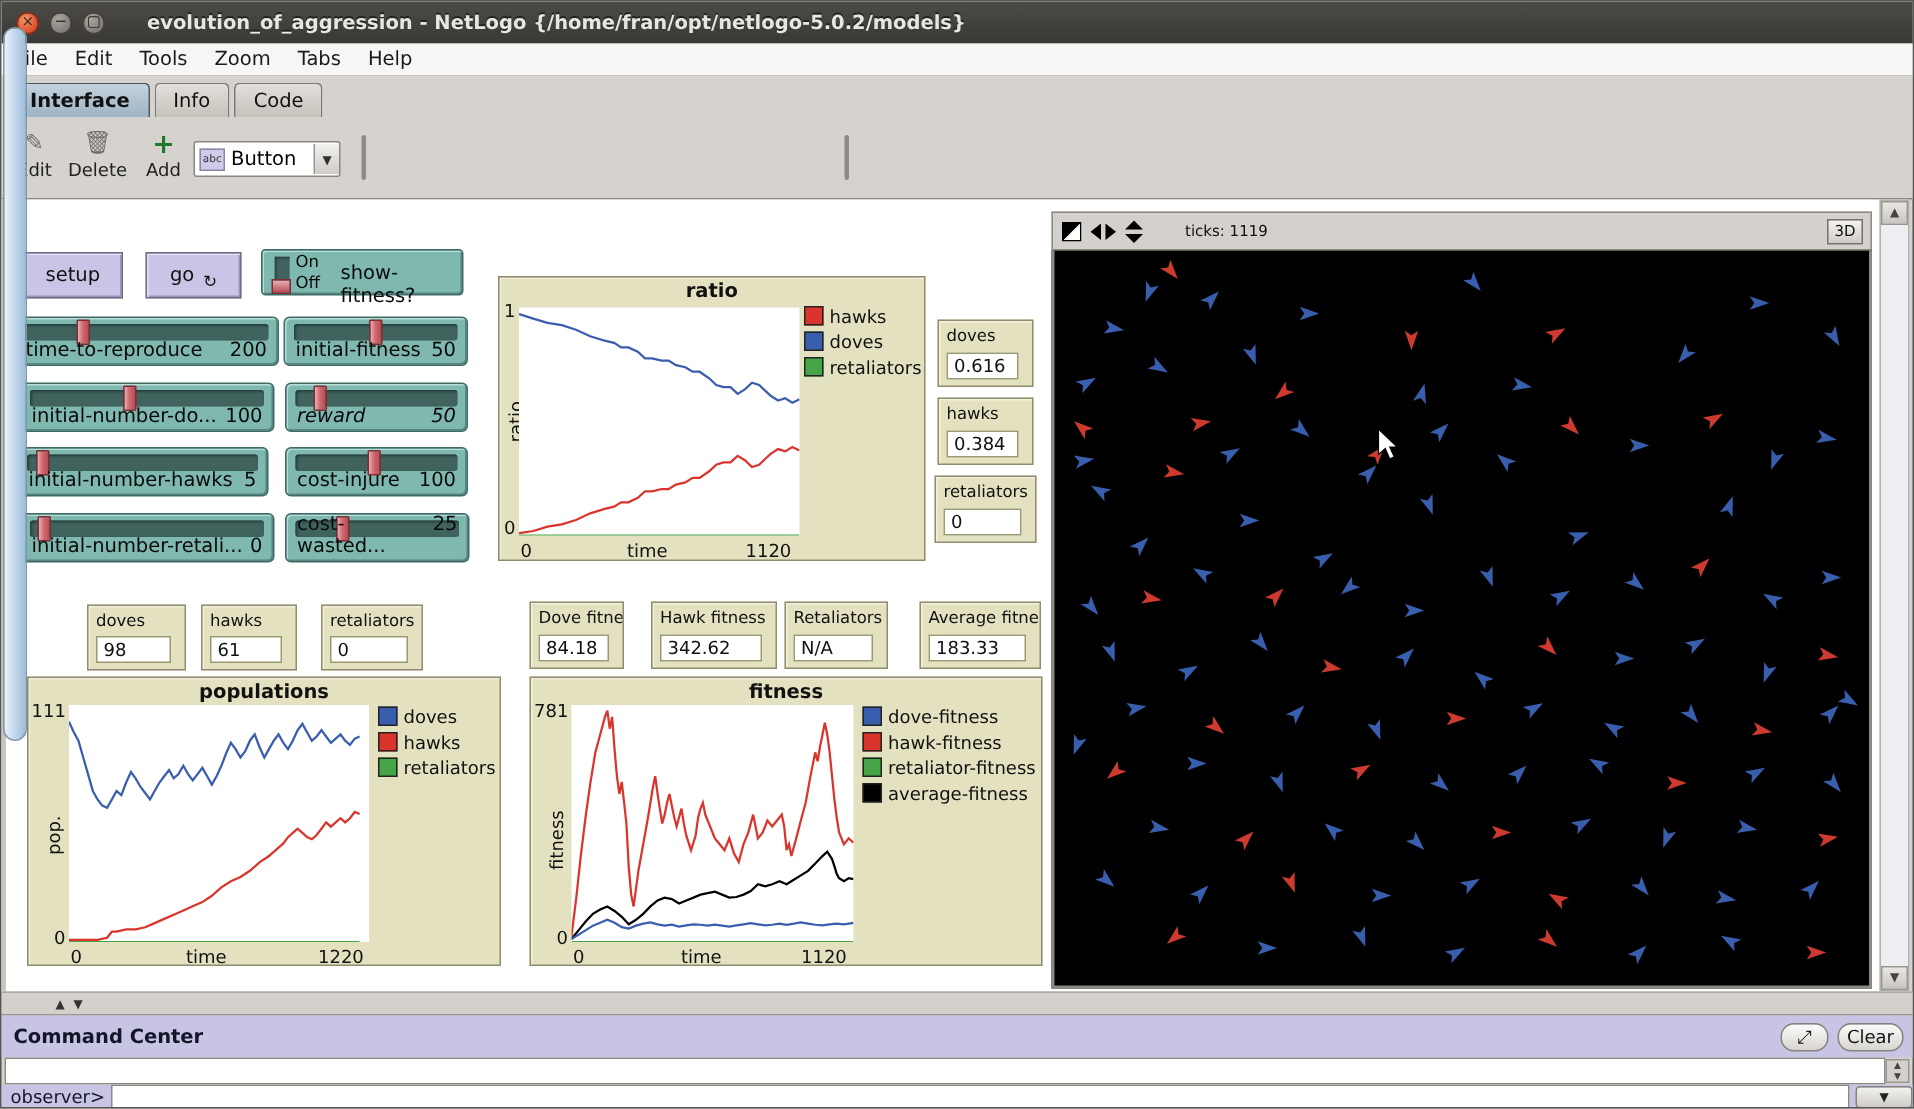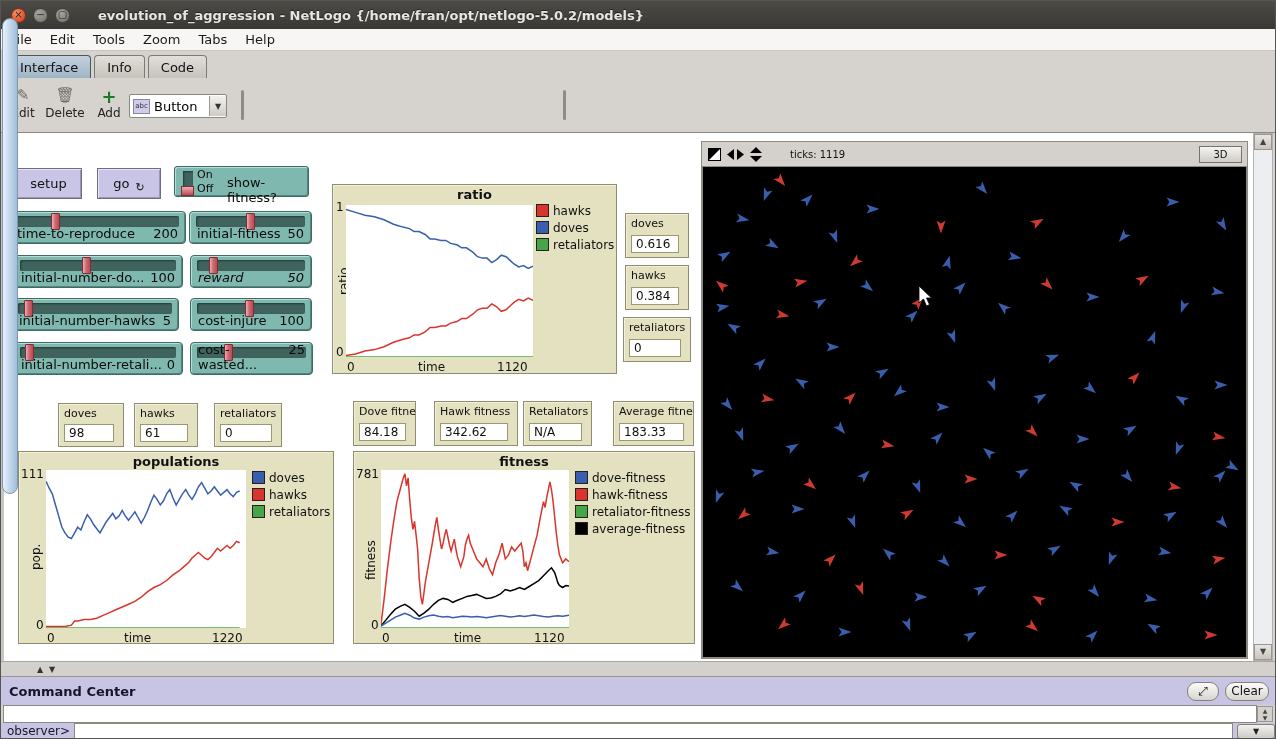--- a/index.html
+++ b/index.html
@@ -12,21 +12,21 @@
     font-size:10px;line-height:1;color:#3b2a20;}
   .winbtn.close{background:radial-gradient(circle at 35% 30%,#f2936b,#e05a33 60%,#c44424);border:1px solid #8a2e17;margin-left:10px;}
   .winbtn.minmax{background:radial-gradient(circle at 35% 30%,#a8a49e,#716d68);border:1px solid #44413d;color:#25231f;}
   #title-text{color:#e8e6e2;font-weight:bold;font-size:13px;margin-left:28px;text-shadow:0 -1px 0 #222;}
   
   #menubar{position:absolute;left:0;top:28px;width:1276px;height:22px;background:#f7f6f5;border-bottom:1px solid #c9c5c0;display:flex;align-items:center;}
   .menu-item{font-size:13px;color:#1a1a1a;padding:0 9px;}
   
   #tabrow{position:absolute;left:0;top:50px;width:1276px;height:27px;background:#d6d2cd;display:flex;align-items:flex-end;padding-left:6px;}
   .tab{font-size:13px;color:#111;border:1px solid #7a7membros7;border:1px solid #7a7a77;border-bottom:none;border-radius:4px 4px 0 0;padding:4px 12px 3px;margin-right:3px;background:linear-gradient(#e2dfda,#c6c2bc);}
-  .tab.sel{background:linear-gradient(#c4d2de,#9eb4c4);border-color:#49585f;font-weight:normal;}
+  .tab.sel{background:linear-gradient(#c4d2de,#9eb4c4);border-color:#49585f;font-weight:bold;}
   
   #toolbar{position:absolute;left:0;top:77px;width:1276px;height:55px;background:#d6d2cd;border-bottom:1px solid #8c8882;}
   .tool-col{position:absolute;text-align:center;font-size:12px;color:#222;}
   .tool-ico{font-size:15px;color:#6f6b66;display:block;height:20px;}
   .vsep{position:absolute;width:3px;height:30px;background:#8f8b86;border-radius:2px;top:12px;}
   #btn-combo{position:absolute;left:128px;top:16px;width:98px;height:24px;background:#fff;border:1px solid #8b8781;border-radius:2px;display:flex;align-items:center;font-size:13px;}
   #btn-combo .mini{width:17px;height:15px;background:#cfcbe8;border:1px solid #8a86a8;font-size:7px;line-height:13px;text-align:center;margin:0 4px 0 3px;color:#333;}
   #btn-combo .arrow{margin-left:auto;width:17px;height:20px;background:linear-gradient(#f2f1ef,#cfccc7);border-left:1px solid #9a968f;display:flex;align-items:center;justify-content:center;font-size:8px;color:#333;}
   #speed-track{position:absolute;left:262px;top:99px;width:170px;height:5px;background:linear-gradient(#9a968f,#c6c2bc);border-radius:3px;border:1px solid #8a867f;}
   #speed-thumb{position:absolute;top:-6px;width:15px;height:15px;border-radius:50%;background:radial-gradient(circle at 35% 30%,#fdfdfd,#cfccc7);border:1px solid #7d7972;}
@@ -57,21 +57,21 @@
   .plot-area{position:absolute;background:#fff;}
   .ptick{position:absolute;font-size:12px;color:#111;}
   .plot-ylabel{position:absolute;font-size:12px;color:#111;transform:rotate(-90deg);transform-origin:left top;}
   .legend{position:absolute;}
   .legend-item{display:flex;align-items:center;height:17px;font-size:12px;color:#111;}
   .legend-item .swatch{width:13px;height:13px;border:1px solid #222;margin-right:4px;flex:none;}
   
   #world-head{position:absolute;left:700px;top:140px;width:547px;height:26px;background:#d4d0cb;border:1px solid #8c8882;display:flex;align-items:center;}
   #world-head .hico{margin-left:6px;color:#111;}
   #ticks-label{font-size:10px;color:#111;margin-left:28px;}
-  #btn-3d{margin-left:auto;margin-right:5px;width:43px;height:17px;background:linear-gradient(#f5f4f2,#cfccc7);border:1px solid #76726c;font-size:10px;text-align:center;line-height:15px;color:#111;}
+  #btn-3d{margin-left:auto;margin-right:5px;width:24px;height:17px;background:linear-gradient(#f5f4f2,#cfccc7);border:1px solid #76726c;font-size:10px;text-align:center;line-height:15px;color:#111;}
   #world{position:absolute;left:700px;top:166px;width:547px;height:492px;background:#000;border:2px solid #8c8882;border-top:none;}
   
   #vscroll{position:absolute;left:1252px;top:132px;width:20px;height:528px;background:#eceef2;border:1px solid #b5b2ad;}
   .sc-arrow{position:absolute;left:0;width:18px;height:16px;background:linear-gradient(#e9e7e3,#c9c5c0);border:1px solid #9a968f;font-size:8px;text-align:center;line-height:14px;color:#444;}
   #vthumb{position:absolute;left:1px;top:17px;width:16px;height:476px;background:linear-gradient(90deg,#e8f1fa,#bad2e8 60%,#9fbdd9);border:1px solid #7e96ab;border-radius:8px;}
   
   #splitter{position:absolute;left:0;top:660px;width:1276px;height:16px;background:#d4d0cb;border-top:1px solid #aaa7a2;border-bottom:1px solid #9a968f;font-size:8px;color:#333;}
   #cc-head{position:absolute;left:0;top:676px;width:1276px;height:28px;background:#c7c4e4;display:flex;align-items:center;}
   #cc-title{font-size:13px;font-weight:bold;color:#15152a;margin-left:8px;}
   .cc-btn{height:19px;background:linear-gradient(#fbfbfa,#d8d5d0);border:1px solid #85817b;border-radius:9px;font-size:12px;line-height:17px;text-align:center;color:#111;}

